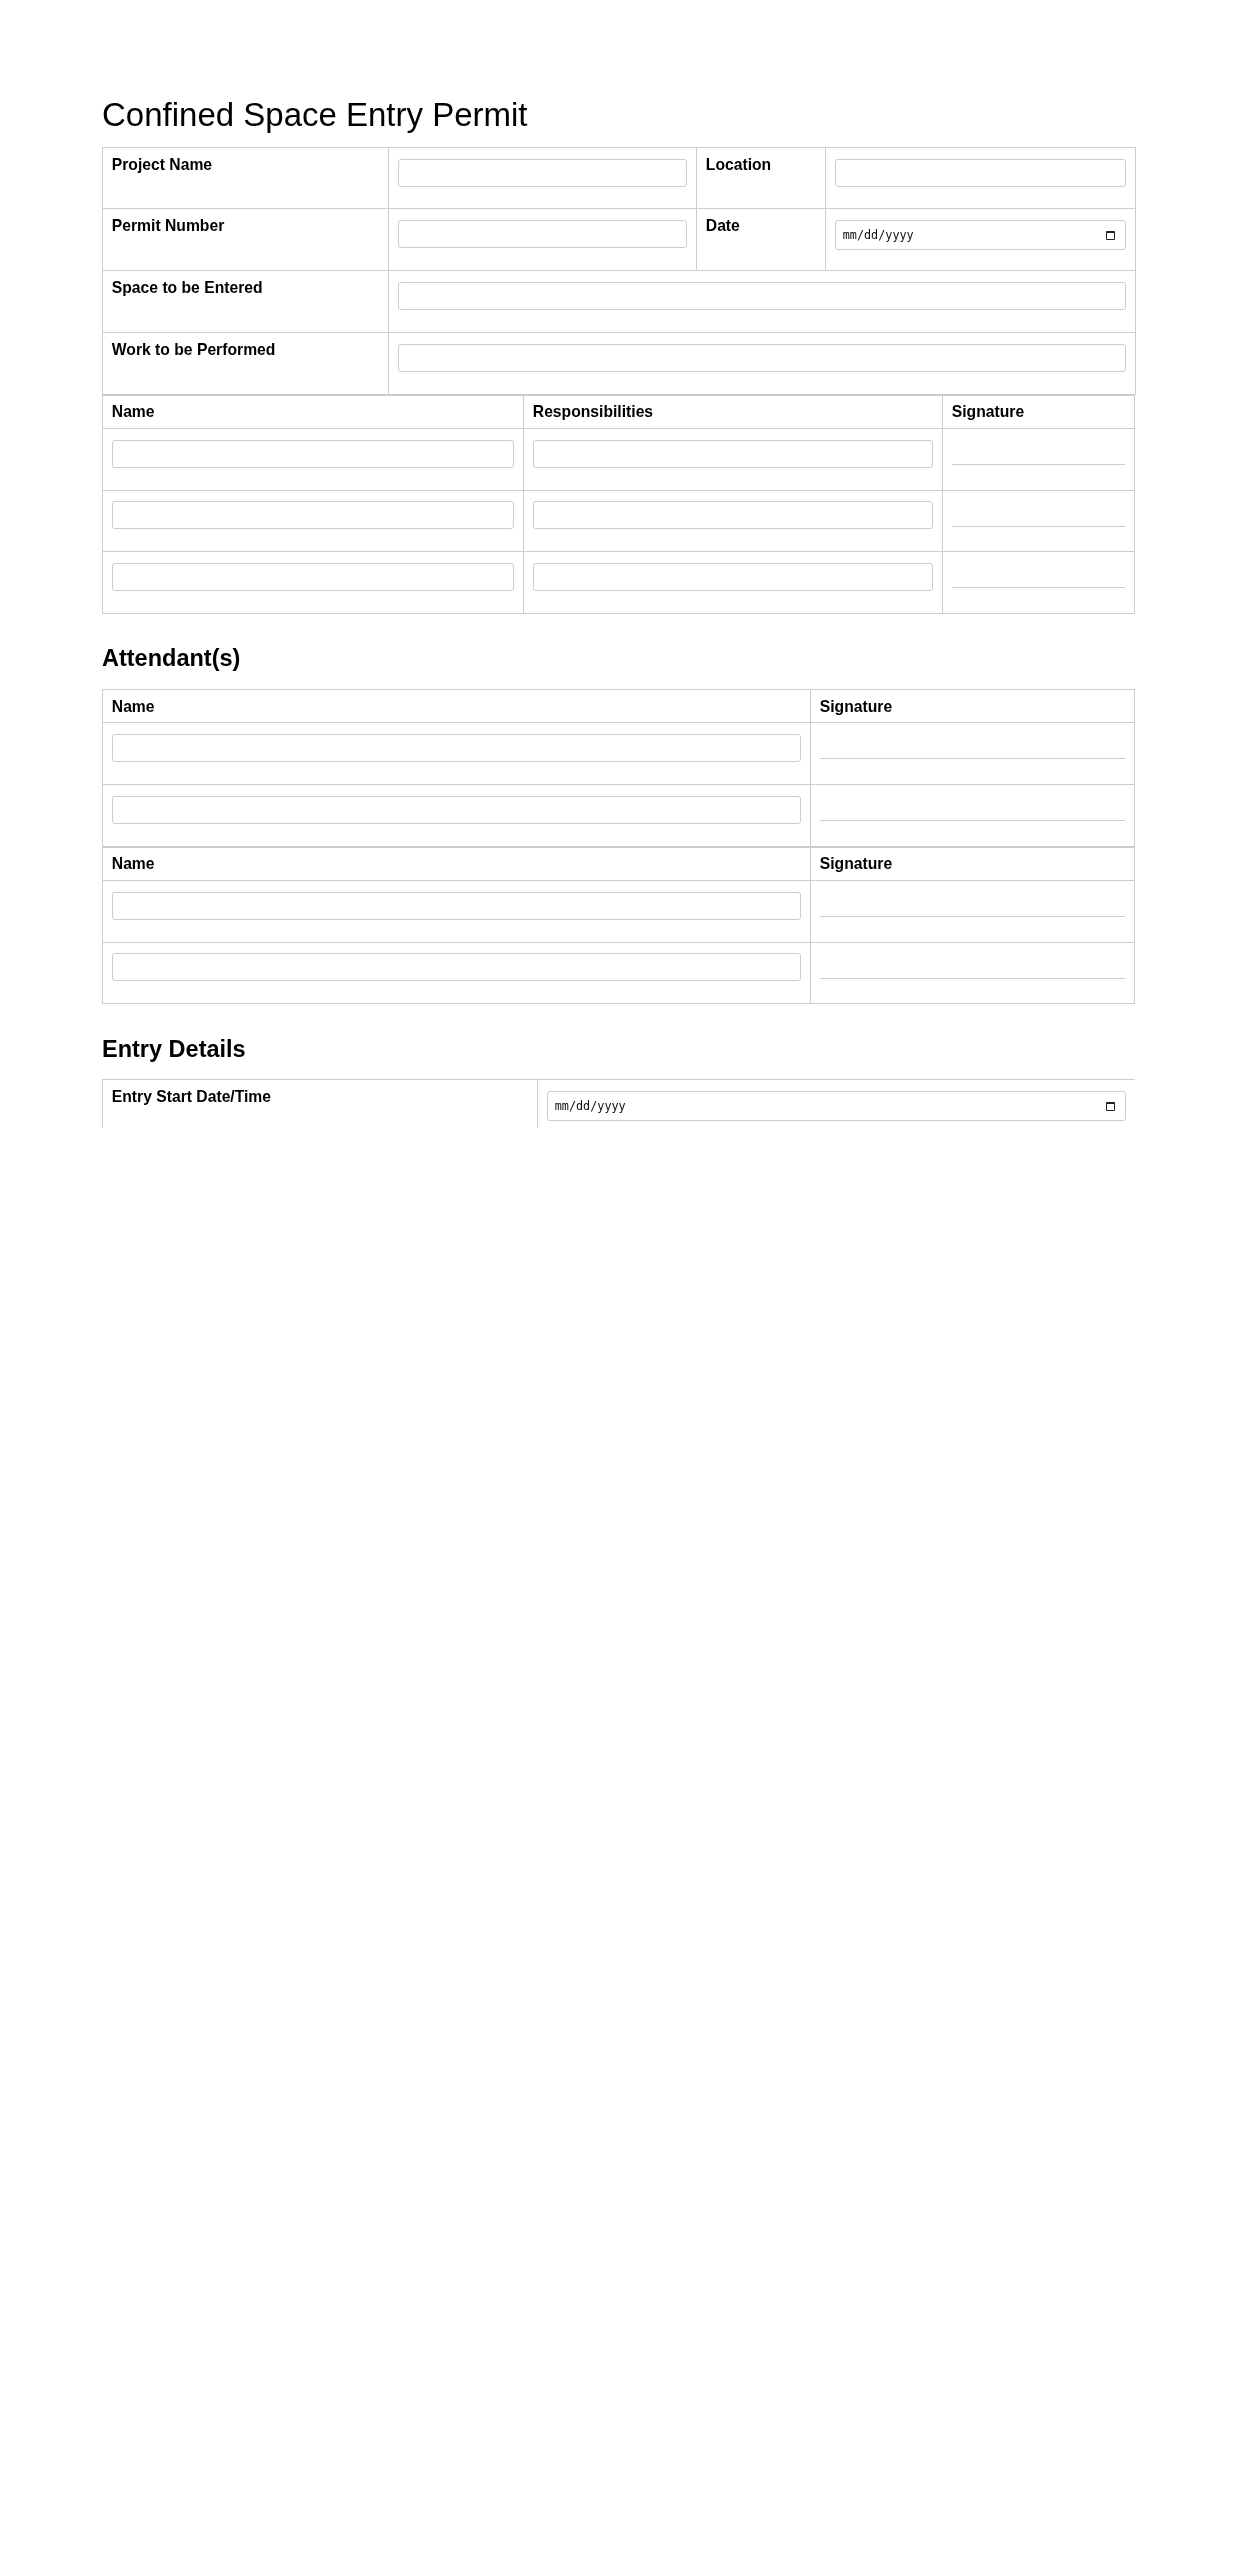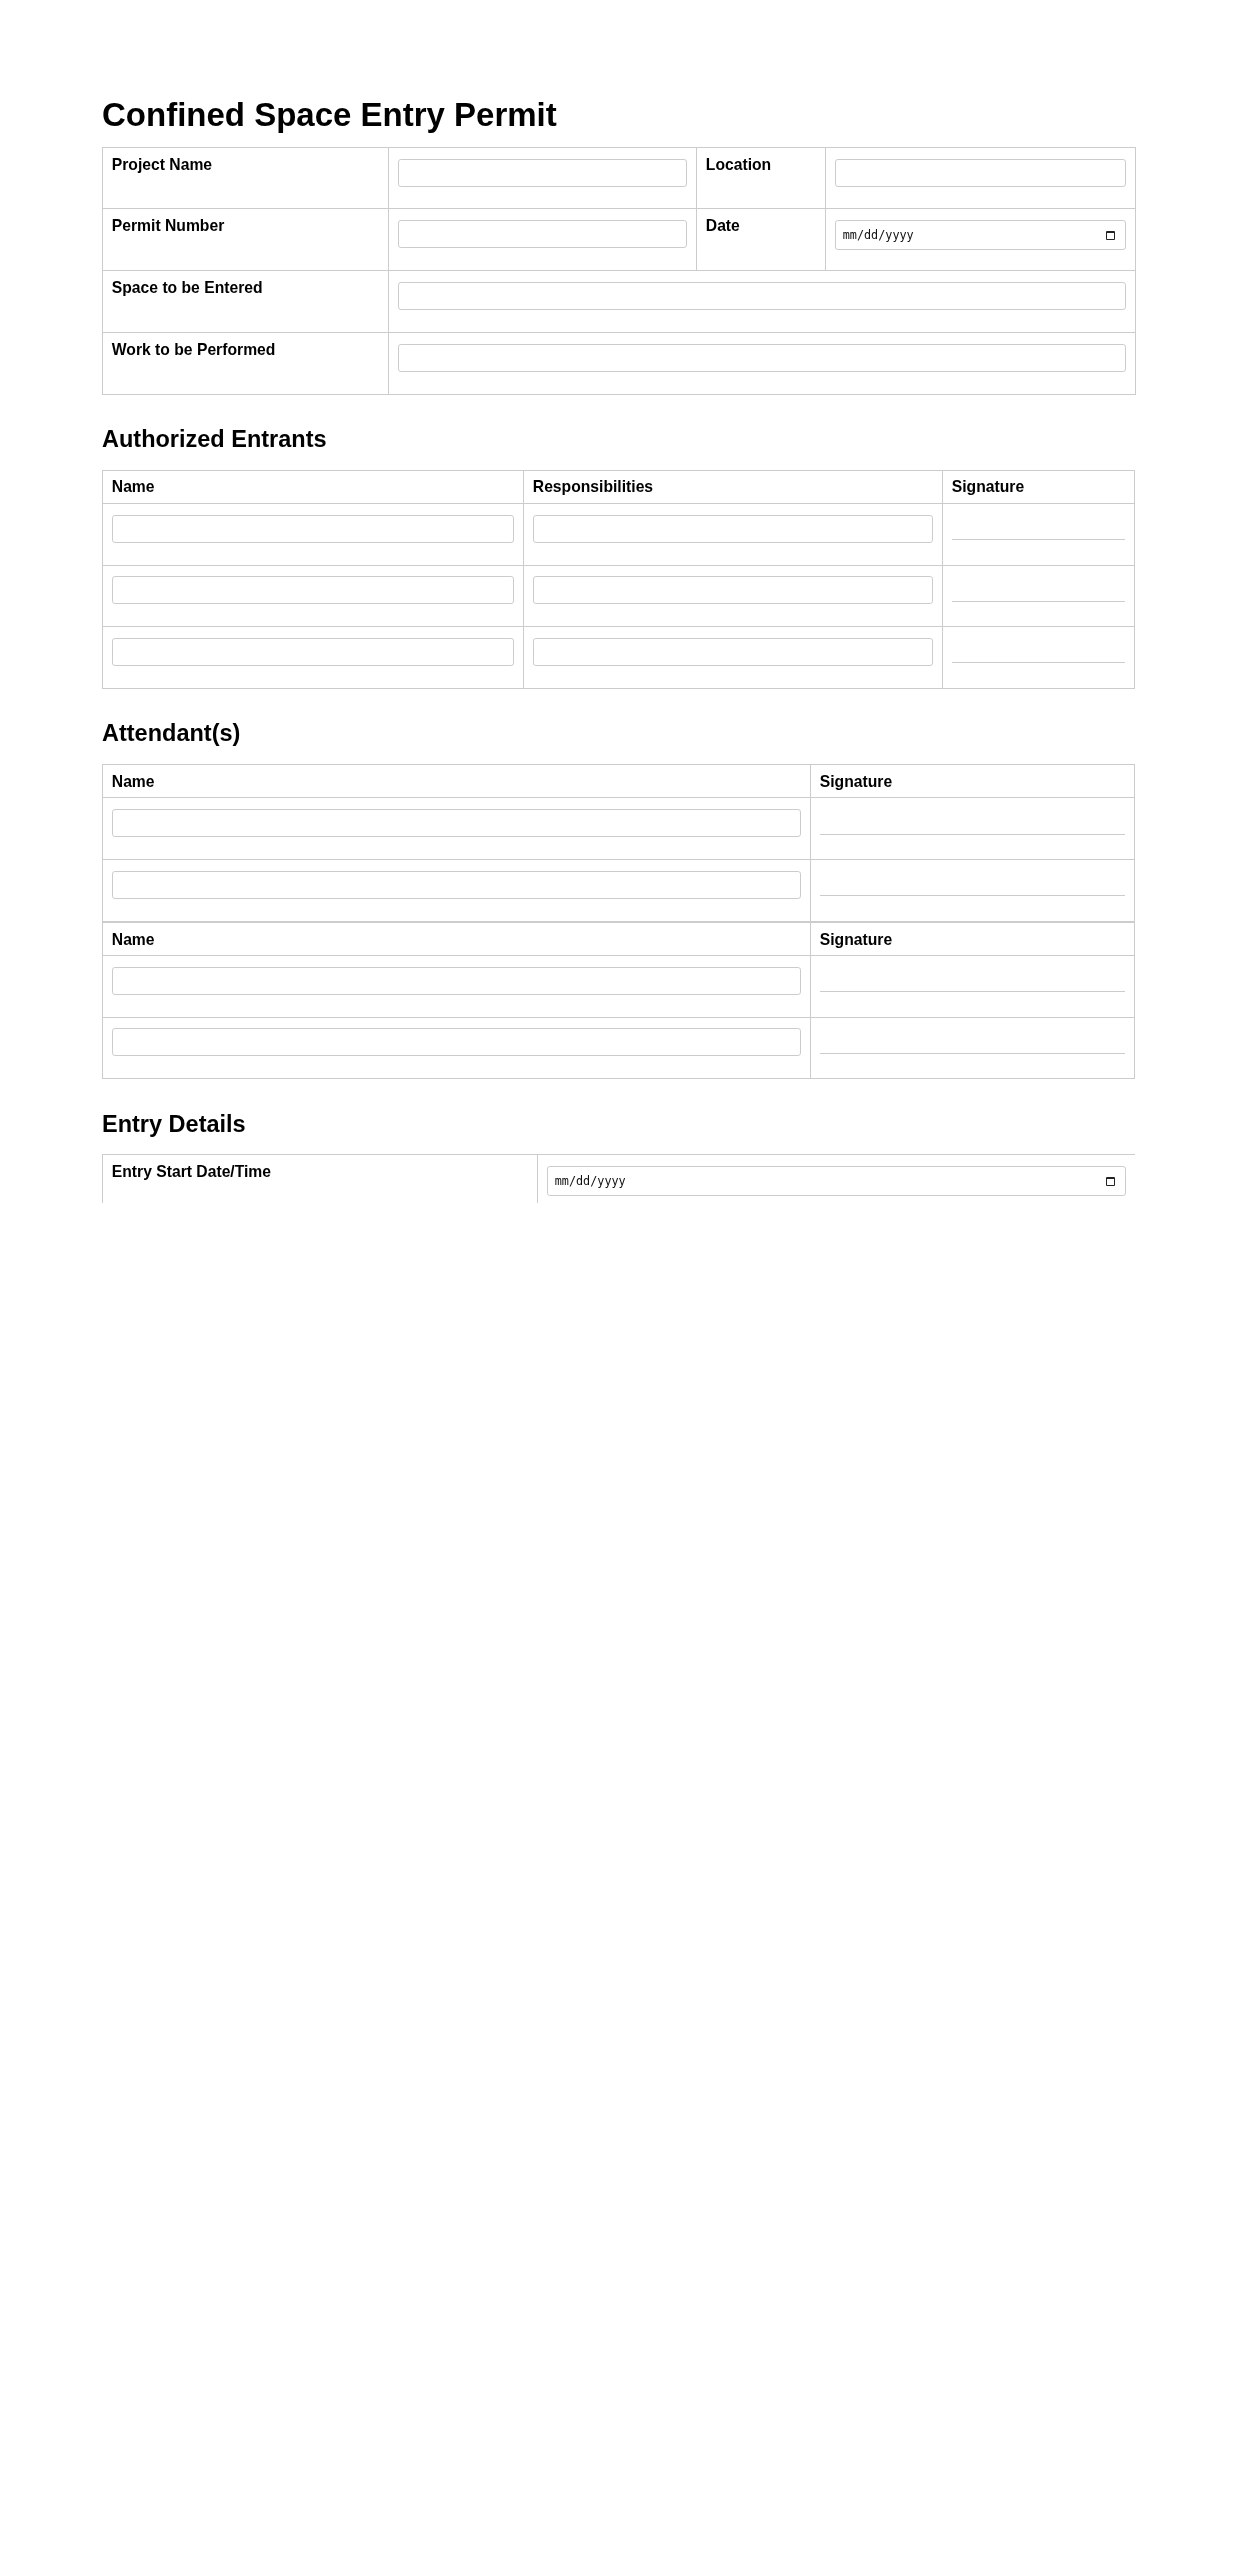--- a/index.html
+++ b/index.html
@@ -13,21 +13,21 @@
   }
   .page {
     position: absolute;
     left: 102px;
     top: 94px;
     width: 1033px;
   }
   h1 {
     margin: 0 0 11.8px 0;
     font-size: 33px;
-    font-weight: bold;
+    font-weight: normal;
     line-height: 41px;
     letter-spacing: 0;
   }
   h2 {
     margin: 27.4px 0 12.7px 0;
     font-size: 23.5px;
     font-weight: bold;
     line-height: 35px;
   }
   table {
@@ -159,21 +159,20 @@
       <td class="lbl">
             <span>Work to be Performed</span>
           </td>
       <td class="cell-in" colspan="3">
             <input class="txt" type="text" value="" style="">
           </td>
     </tr>
   </tbody>
     </table>
 
-  <h2>Authorized Entrants</h2>
   <table>
     <colgroup>
         <col style="width:421px">
         <col style="width:419px">
         <col style="width:192px">
       </colgroup>
     <tbody>
         <tr>
       <th>Name</th>
       <th>Responsibilities</th>

